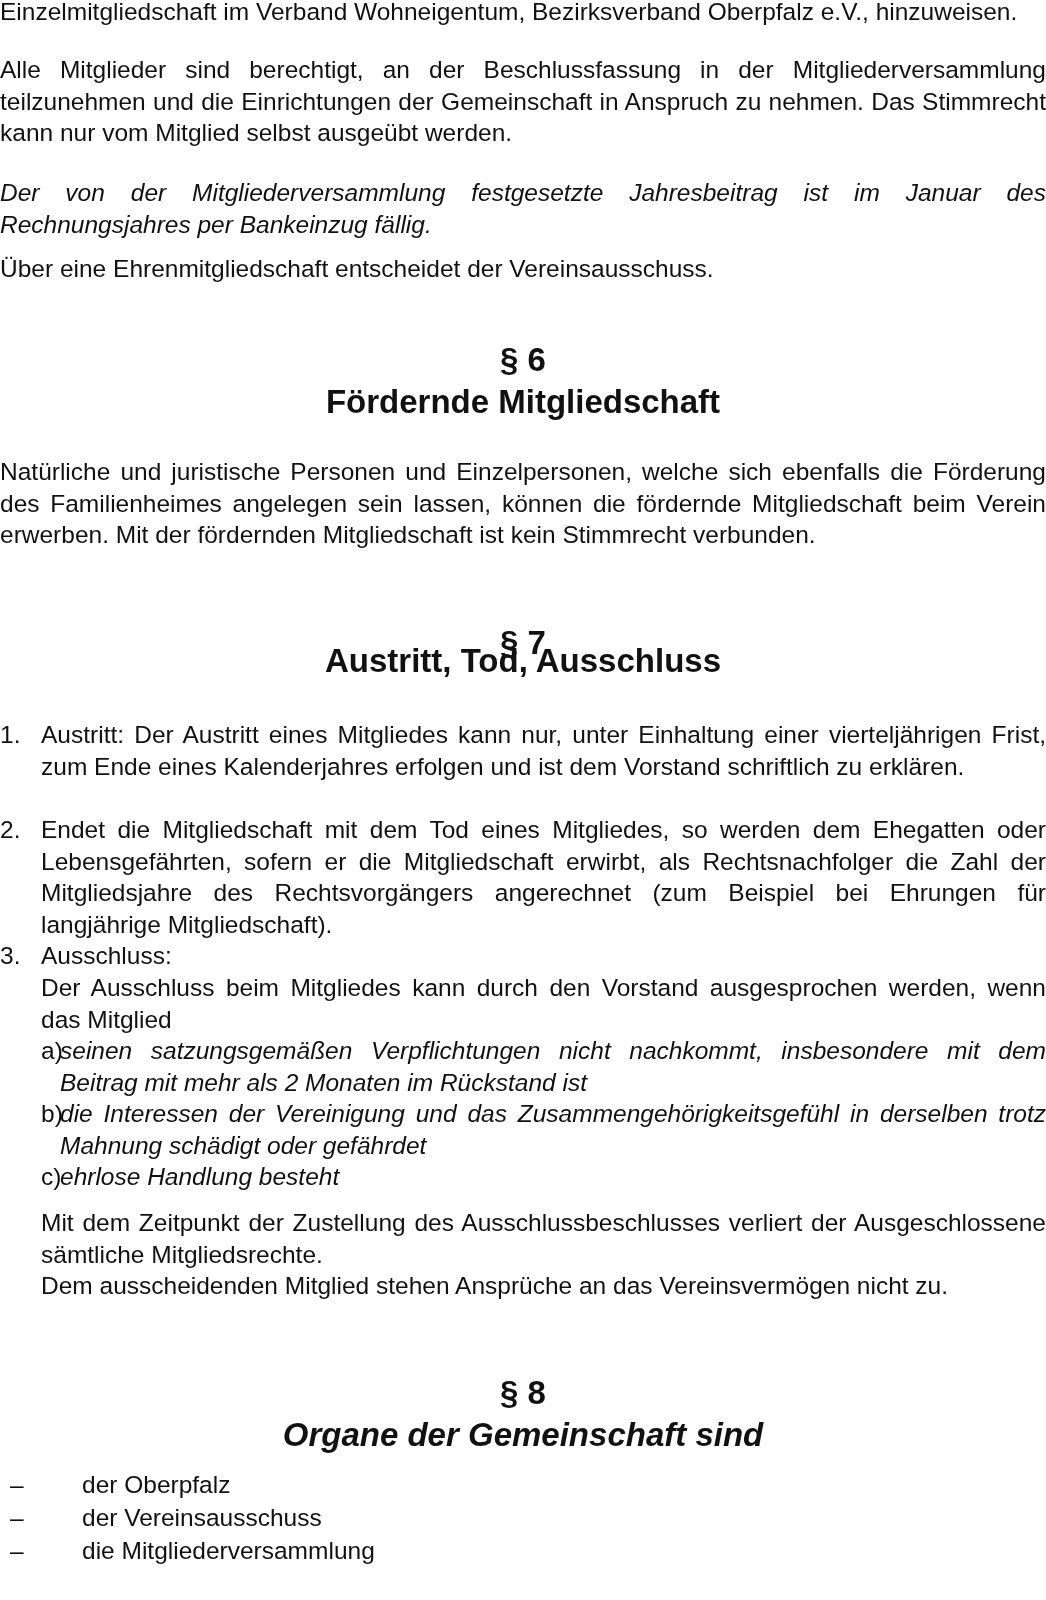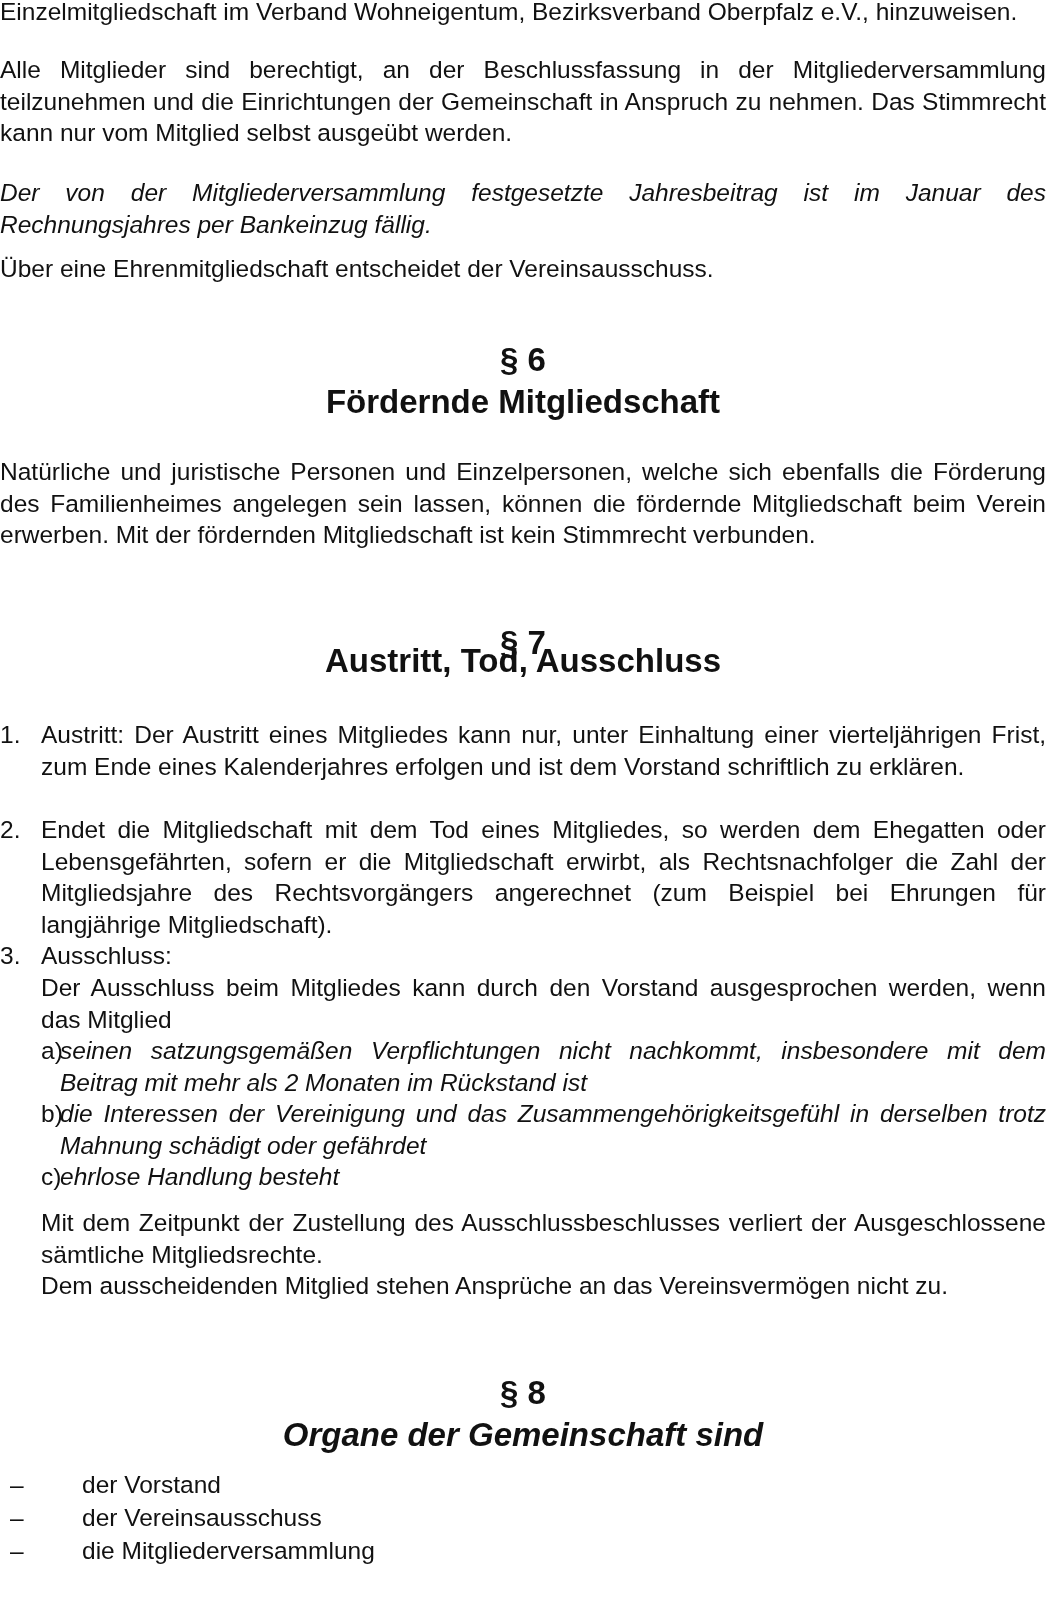--- a/index.html
+++ b/index.html
@@ -69,21 +69,21 @@
   </div>
 
   <p class="indent" style="top:1211px;">Mit dem Zeitpunkt der Zustellung des Ausschlussbeschlusses verliert der Ausgeschlossene sämtliche Mitgliedsrechte.</p>
   <p class="indent" style="top:1274px;">Dem ausscheidenden Mitglied stehen Ansprüche an das Vereinsvermögen nicht zu.</p>
 
   <div class="blk heading" style="top:1376px;">§ 8</div>
   <div class="blk heading" style="top:1418px;font-style:italic;">Organe der Gemeinschaft sind</div>
 
   <div class="dash-item" style="top:1473px;">
     <span class="n">–</span>
-    <p class="t">der Vorstand</p>
+    <p class="t">der Oberpfalz</p>
   </div>
   <div class="dash-item" style="top:1506px;">
     <span class="n">–</span>
     <p class="t">der Vereinsausschuss</p>
   </div>
   <div class="dash-item" style="top:1539px;">
     <span class="n">–</span>
     <p class="t">die Mitgliederversammlung</p>
   </div>
 

